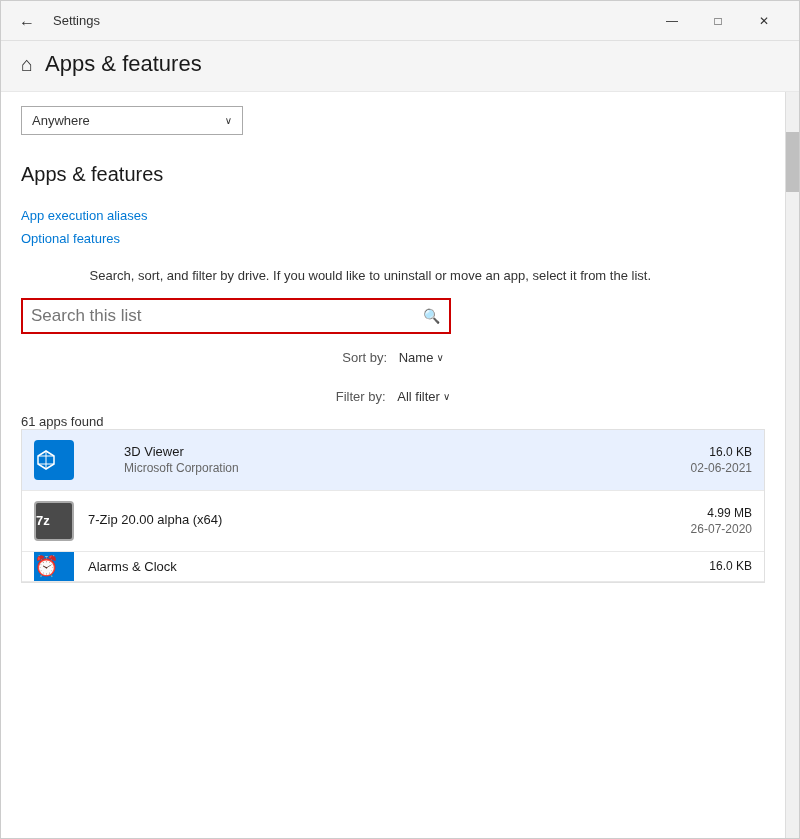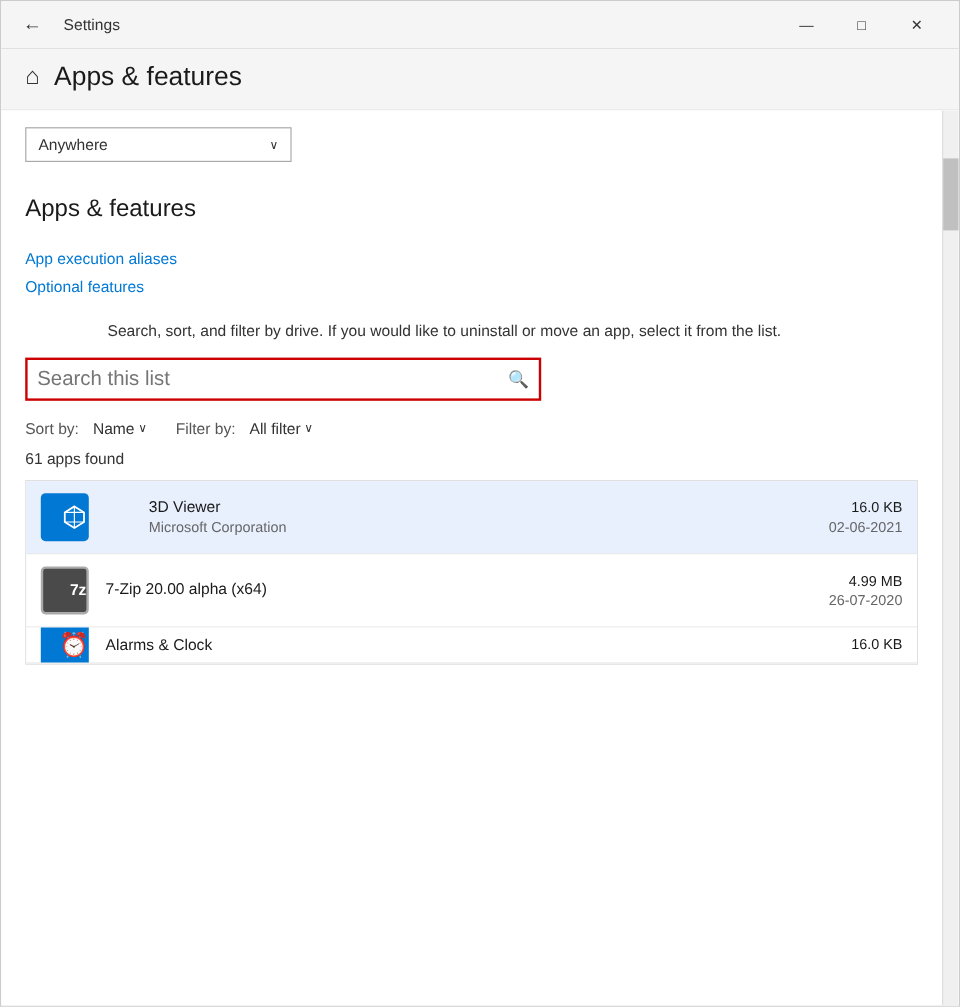--- a/index.html
+++ b/index.html
@@ -188,20 +188,21 @@
     }
 
     
     .sort-filter-row {
       display: flex;
       align-items: center;
       gap: 24px;
       font-size: 13px;
       color: #333;
       margin-bottom: 10px;
+      flex-direction: column;
     }
 
     .sort-filter-row span {
       display: flex;
       align-items: center;
       gap: 4px;
     }
 
     .sort-filter-row .label {
       color: #555;
@@ -213,21 +214,20 @@
       cursor: pointer;
       display: flex;
       align-items: center;
       gap: 3px;
     }
 
     
     .apps-count {
       font-size: 13px;
       color: #333;
-      margin-bottom: 10px;
     }
 
     
     .app-list {
       border: 1px solid #e0e0e0;
       border-radius: 0;
     }
 
     .app-item {
       display: flex;
@@ -243,21 +243,21 @@
       gap: 36px;
     }
 
     .app-icon {
       width: 40px;
       height: 40px;
       border-radius: 4px;
       margin-right: 14px;
       display: flex;
       align-items: center;
-      justify-content: flex-end;
+      justify-content: flex-start;
       font-size: 22px;
       flex-shrink: 0;
     }
 
     .app-icon-3d {
       background: #0078d4;
       color: #fff;
     }
 
     .app-icon-7zip {

